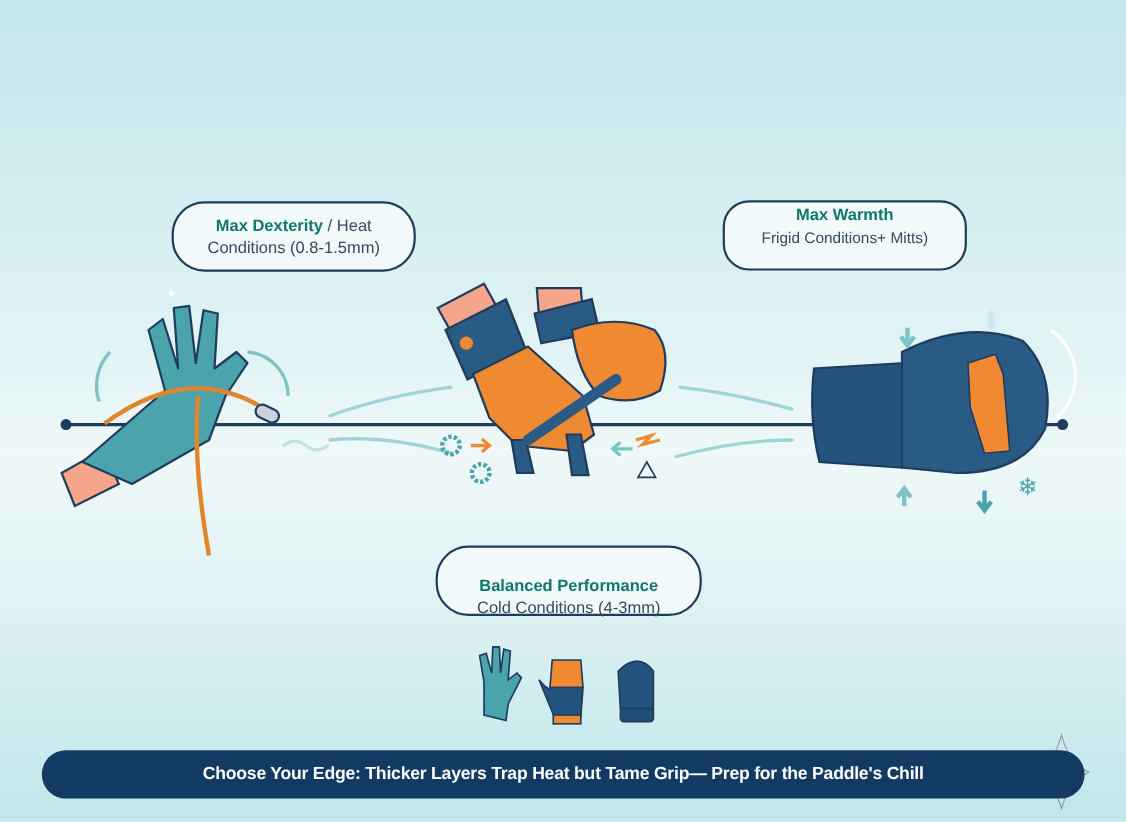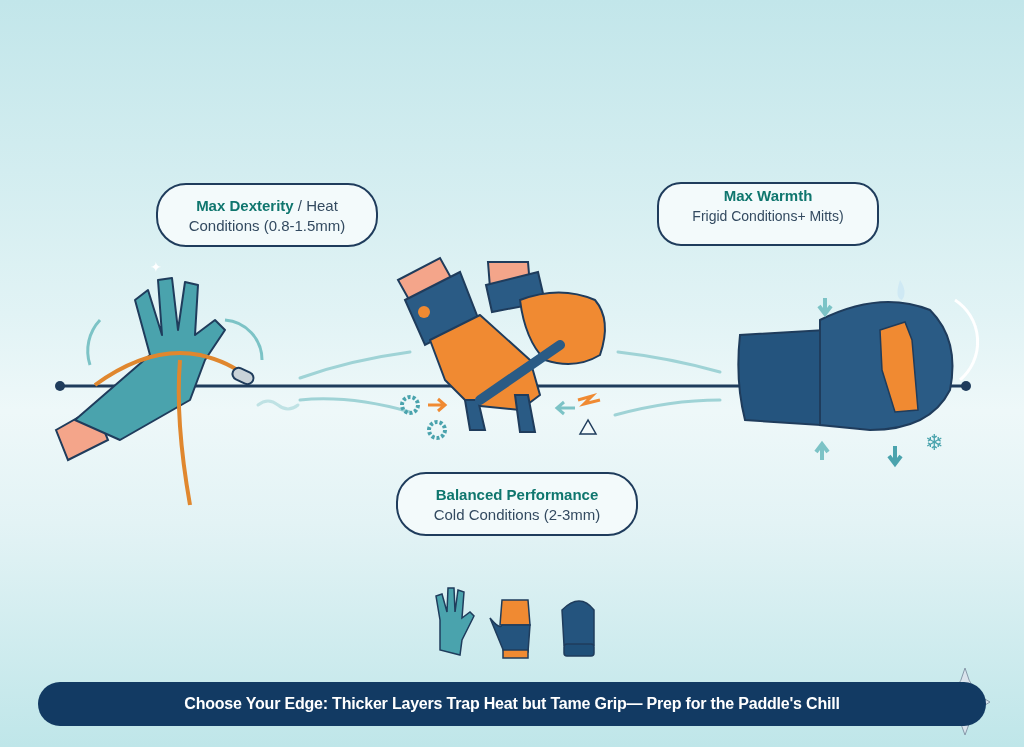--- a/index.html
+++ b/index.html
@@ -99,19 +99,19 @@
       <span class="t1">Max Dexterity</span><span> / Heat</span>
     </div>
     <div style="font-size:15px;line-height:20px;">Conditions (0.8-1.5mm)</div>
   </div>
 
   <div class="bubble" style="left:657px;top:182px;width:222px;height:64px;padding-top:2px;border-radius:24px;">
     <div class="t1" style="font-size:15px;line-height:20px;">Max Warmth</div>
     <div style="font-size:14px;line-height:20px;">Frigid Conditions+ Mitts)</div>
   </div>
 
-  <div class="bubble" style="left:396px;top:472px;width:242px;height:64px;padding-top:11px;">
+  <div class="bubble" style="left:396px;top:496px;width:242px;height:64px;padding-top:25px;">
     <div class="t1" style="font-size:15px;line-height:20px;">Balanced Performance</div>
-    <div style="font-size:15px;line-height:20px;">Cold Conditions (2-3mm)</div>
+    <div style="font-size:15px;line-height:20px;">Cold Conditions (4-3mm)</div>
   </div>
 
   <div class="banner">Choose Your Edge: Thicker Layers Trap Heat but Tame Grip— Prep for the Paddle's Chill</div>
 </div>
 
 </body></html>

